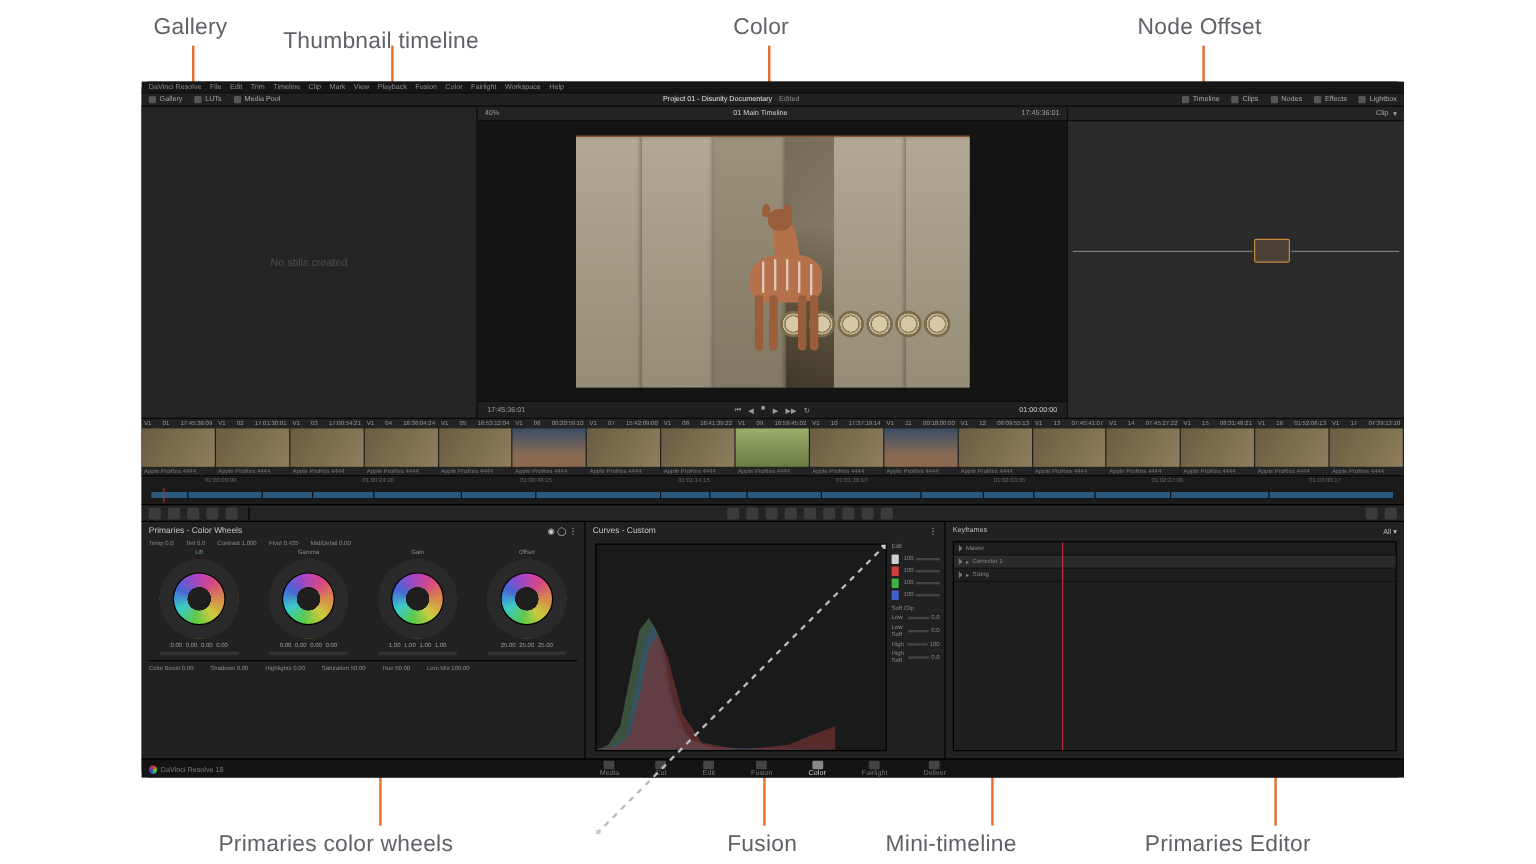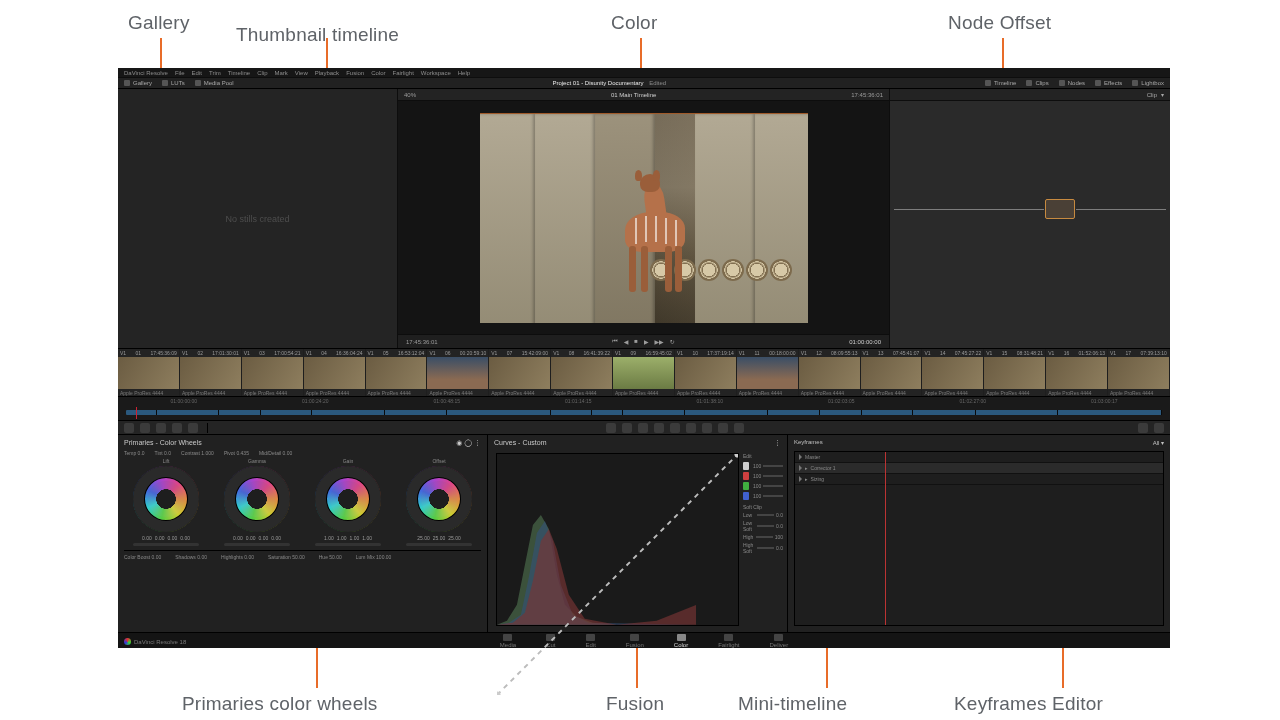--- a/index.html
+++ b/index.html
@@ -265,21 +265,21 @@
 <div class="dot" style="left:311px; top:540px;"></div>
 
 <span class="anno" style="left:606px; top:693px;">Fusion</span>
 <div class="leader" style="left:636px; top:553px; height:135px;"></div>
 <div class="dot" style="left:631px; top:547px;"></div>
 
 <span class="anno" style="left:738px; top:693px;">Mini-timeline</span>
 <div class="leader" style="left:826px; top:442px; height:246px;"></div>
 <div class="dot" style="left:821px; top:436px;"></div>
 
-<span class="anno" style="left:954px; top:693px;">Keyframes Editor</span>
+<span class="anno" style="left:954px; top:693px;">Primaries Editor</span>
 <div class="leader" style="left:1062px; top:548px; height:140px;"></div>
 <div class="dot" style="left:1057px; top:542px;"></div>
 
 <div id="app">
 
   <div class="menubar">
     <span>DaVinci Resolve</span>
     <span>File</span>
     <span>Edit</span>
     <span>Trim</span>

